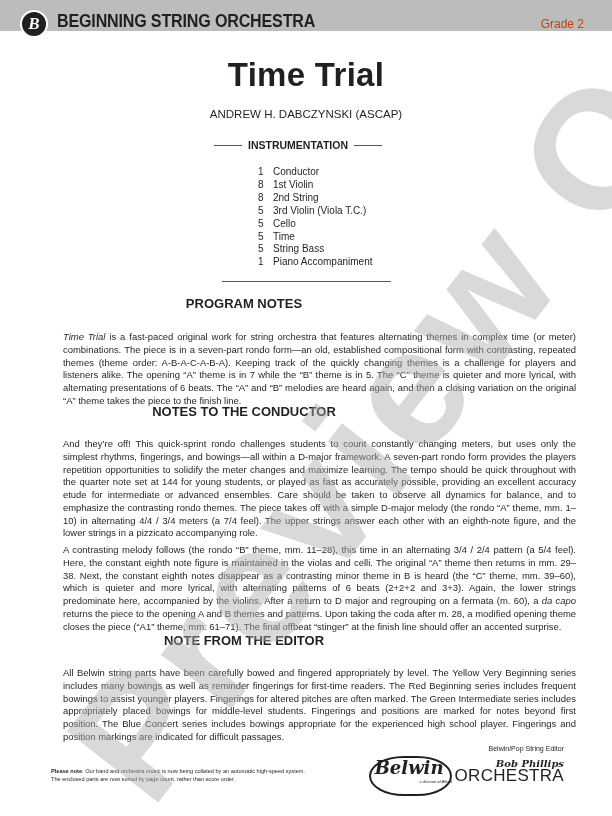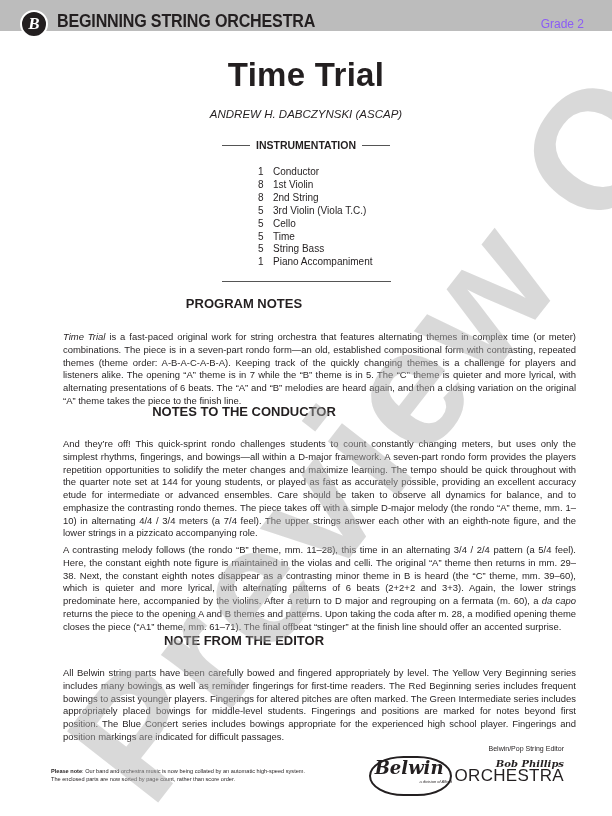--- a/index.html
+++ b/index.html
@@ -16,32 +16,32 @@
       position: absolute; left: 20px; top: 10px; width: 28px; height: 28px;
       border-radius: 50%; background: #231f20; border: 2px solid #fff;
       box-sizing: border-box; color: #fff; font-family: "Liberation Serif", serif;
       font-style: italic; font-weight: bold; font-size: 17px; line-height: 24px; text-align: center;
     }
     .series-title {
       position: absolute; left: 57px; top: 11px; font-size: 17.5px; font-weight: bold;
       letter-spacing: -0.2px; color: #231f20; transform: scaleX(0.92); transform-origin: left center;
     }
     .grade {
-      position: absolute; right: 28px; top: 17px; font-size: 12px; color: #8b5cf6;
+      position: absolute; right: 28px; top: 17px; font-size: 12px; color: #c2410c;
     }
     .title {
       position: absolute; left: 0; width: 612px; top: 56px; text-align: center;
       font-size: 33px; font-weight: bold; color: #231f20; letter-spacing: 0.3px;
     }
     .composer {
       position: absolute; left: 0; width: 612px; top: 108px; text-align: center;
-      font-size: 11.5px; font-style: italic; color: #231f20;
+      font-size: 11.5px; color: #231f20;
     }
     .instr-heading {
-      position: absolute; left: 222px; width: 168px; top: 139px; text-align: center;
+      position: absolute; left: 214px; width: 168px; top: 139px; text-align: center;
       font-size: 10.5px; font-weight: bold;
       display: flex; align-items: center; gap: 6px;
     }
     .instr-heading .rule { flex: 1; height: 1px; background: #555; }
     .instr-list {
       position: absolute; left: 258px; top: 166px; font-size: 10px; line-height: 12.9px;
       margin: 0; padding: 0; list-style: none;
     }
     .instr-list li { display: flex; }
     .instr-list .qty { width: 15px; }

